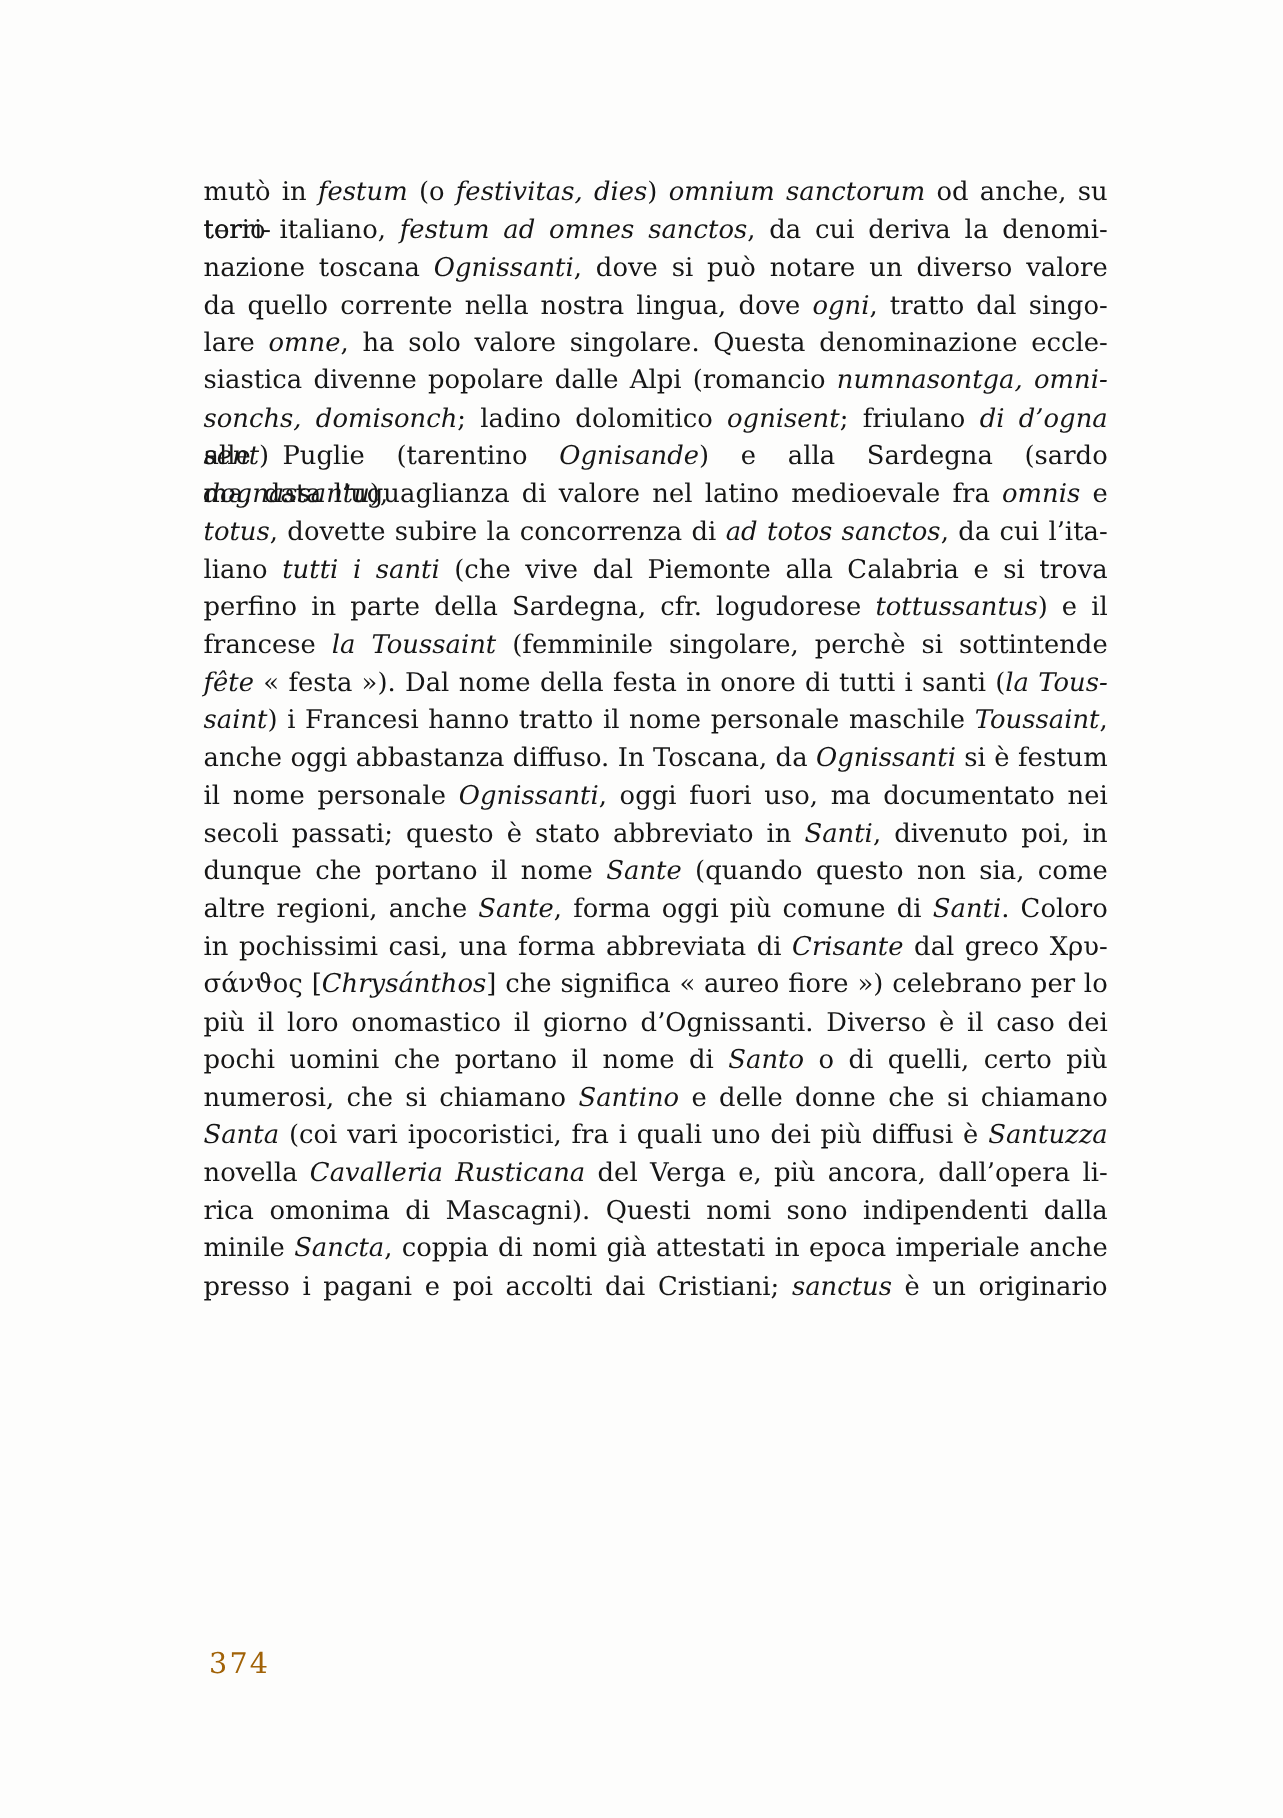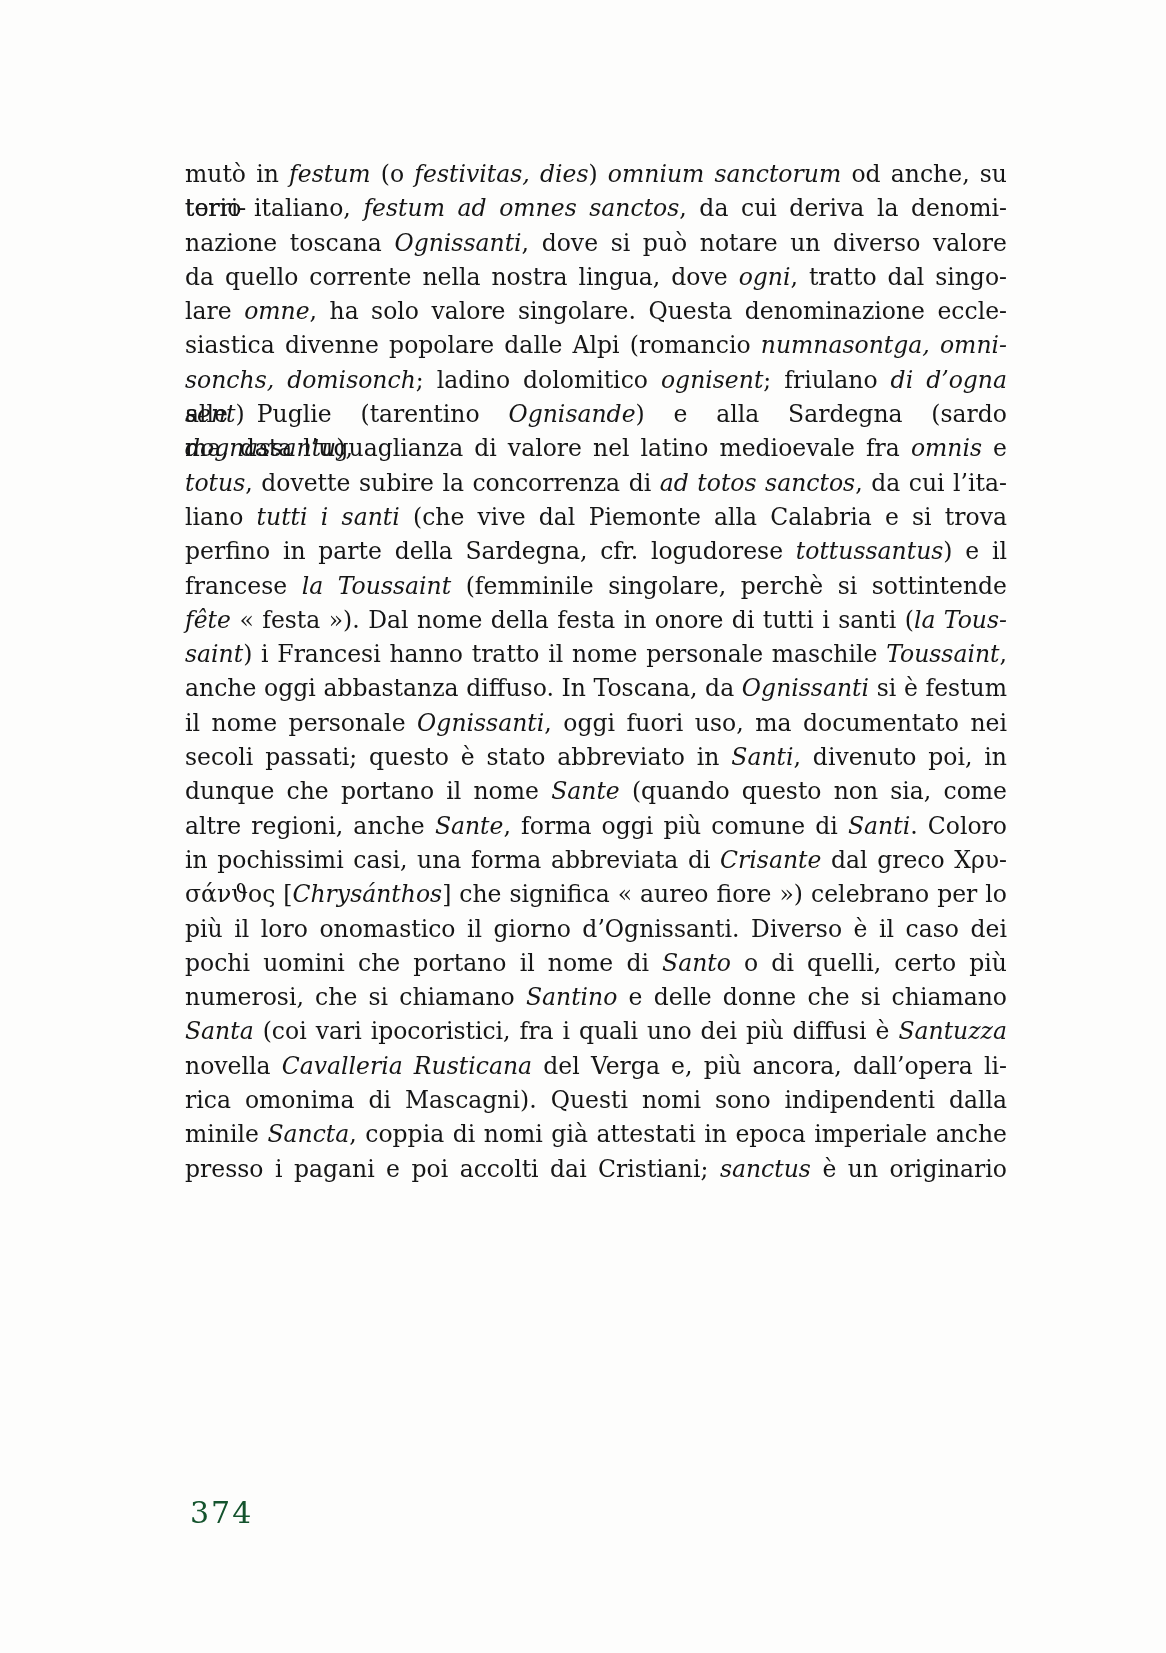--- a/index.html
+++ b/index.html
@@ -31,24 +31,24 @@
     white-space: normal;
     overflow: visible;
   }
   .line i {
     font-style: italic;
   }
   .page-number {
     position: absolute;
     left: 190px;
     top: 1496px;
-    font-size: 30px;
+    font-size: 26px;
     line-height: 34px;
     letter-spacing: 2px;
-    color: #14532d;
+    color: #a16207;
   }
 </style>
 </head>
 <body>
 
 <div class="page">
   <div class="text-block" id="text-block">
       <div class="line"><span>mutò in </span><i>festum</i><span> (o </span><i>festivitas, dies</i><span>) </span><i>omnium sanctorum</i><span> od anche, su terri-</span></div>
       <div class="line"><span>torio italiano, </span><i>festum ad omnes sanctos</i><span>, da cui deriva la denomi-</span></div>
       <div class="line"><span>nazione toscana </span><i>Ognissanti</i><span>, dove si può notare un diverso valore</span></div>

